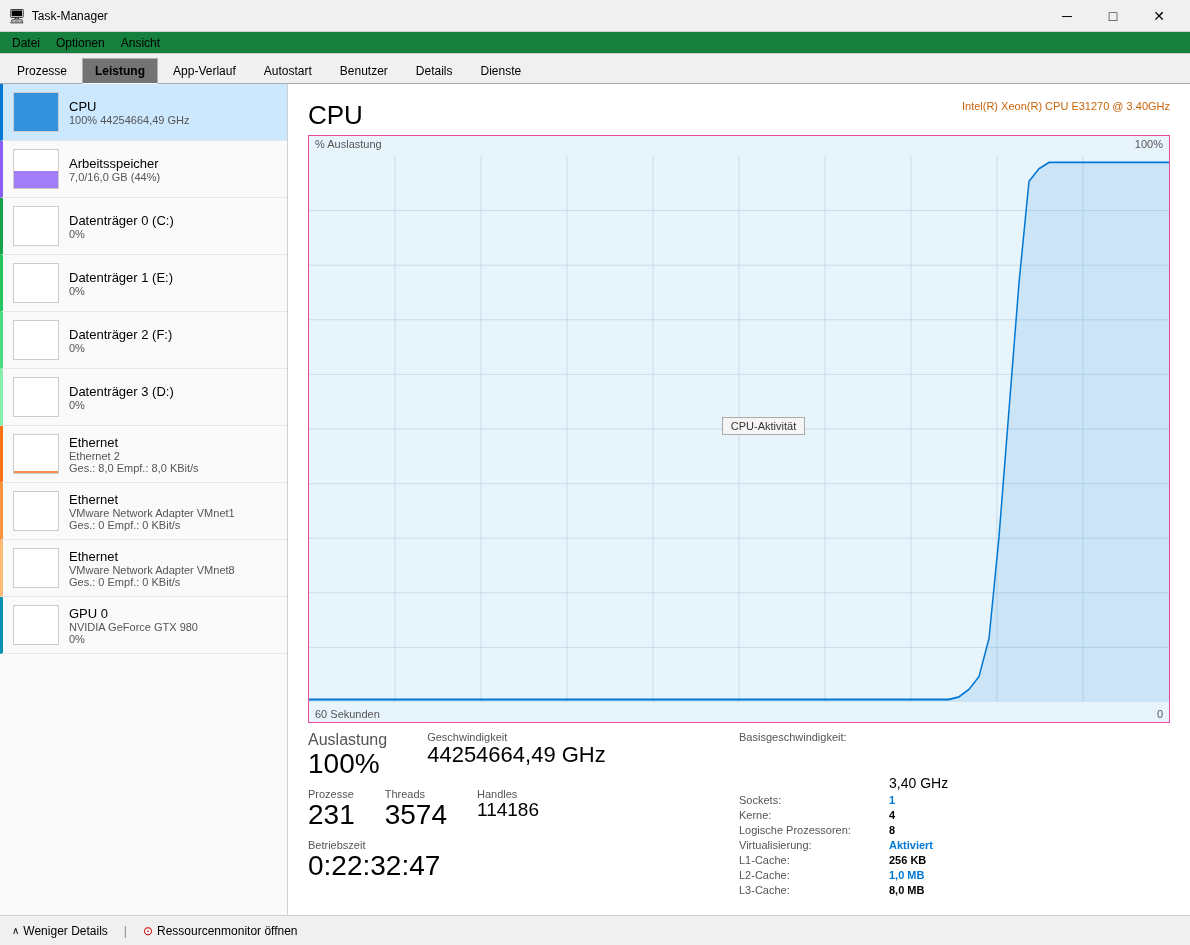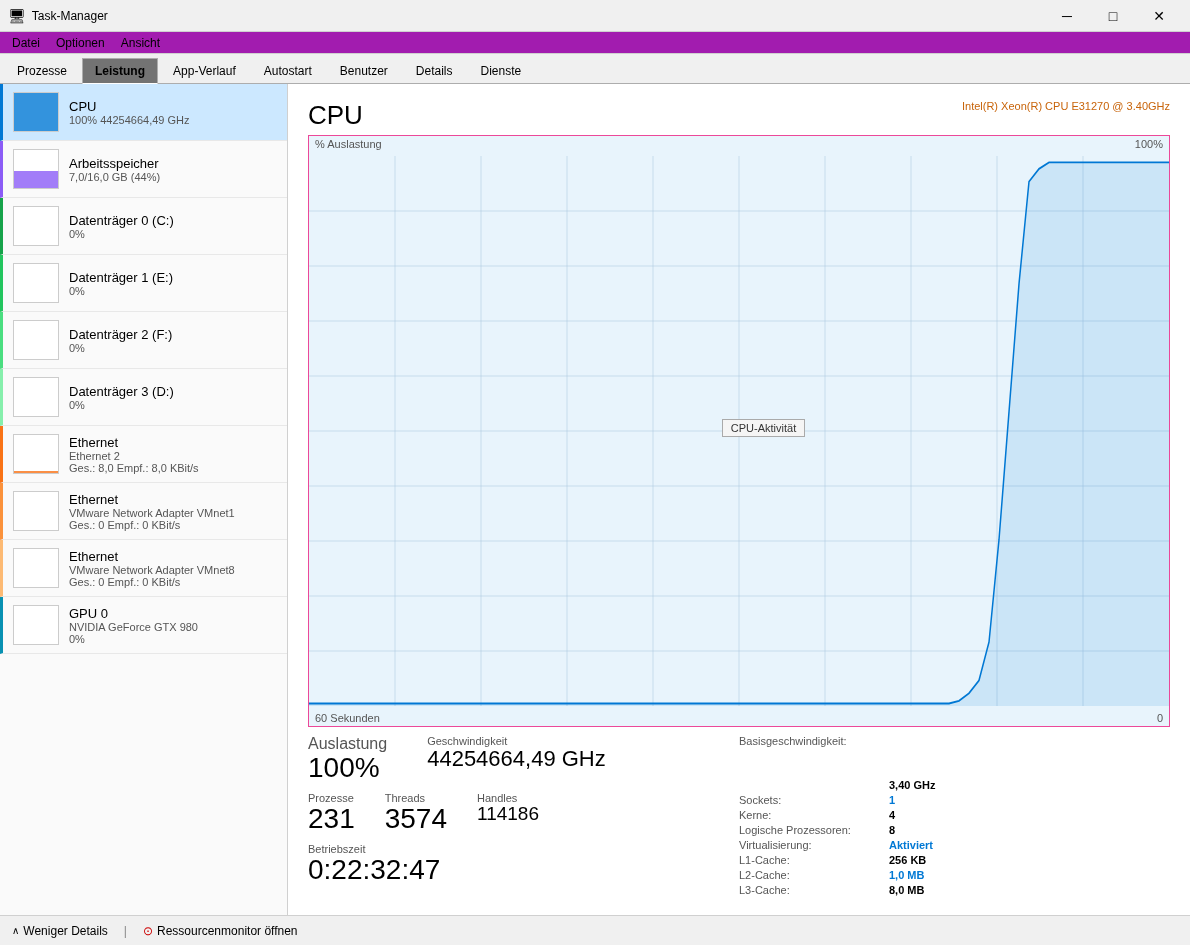--- a/index.html
+++ b/index.html
@@ -4,21 +4,21 @@
   <style>
     * { margin: 0; padding: 0; box-sizing: border-box; }
     body { width: 1190px; height: 945px; background: #f0f0f0; font-family: 'Segoe UI', sans-serif; font-size: 12px; color: #000; overflow: hidden; }
 
     
     .title-bar { background: #f0f0f0; height: 32px; display: flex; align-items: center; padding: 0 8px; border-bottom: 1px solid #d0d0d0; }
     .title-bar-controls { display: flex; gap: 0; }
     .title-btn { width: 46px; height: 32px; background: transparent; border: none; cursor: pointer; font-size: 14px; display: flex; align-items: center; justify-content: center; }
 
     
-    .menu-bar { height: 22px; display: flex; align-items: center; padding: 0 4px; background: #a21caf; border-bottom: 1px solid #d0d0d0; }
+    .menu-bar { height: 22px; display: flex; align-items: center; padding: 0 4px; background: #15803d; border-bottom: 1px solid #d0d0d0; }
     .menu-item { padding: 2px 8px; font-size: 12px; cursor: pointer; }
 
     
     .tab-bar { height: 30px; display: flex; align-items: flex-end; background: #f0f0f0; border-bottom: 1px solid #adadad; padding: 0 4px; }
     .tab { padding: 5px 12px; font-size: 12px; cursor: pointer; border: 1px solid transparent; border-bottom: none; margin-right: 2px; }
     .tab.active { background: #737373; border-color: #adadad; border-bottom: 1px solid #fff; margin-bottom: -1px; font-weight: bold; }
 
     
     .main { display: flex; height: calc(945px - 32px - 22px - 30px - 30px); }
 
@@ -268,21 +268,21 @@
         </div>
         <div class="stat-group">
           <div style="font-size:11px;color:#555;">Betriebszeit</div>
           <div style="font-size:28px;font-weight:300;line-height:1.1;">0:22:32:47</div>
         </div>
       </div>
       <div class="stats-right">
 
       <div style="display: flex; margin-bottom: 3px;">
             <span style="font-size: 11px; color: rgb(85, 85, 85); min-width: 150px;">Basisgeschwindigkeit:</span>
-            <span style="font-size: 11px; font-weight: bold; color: rgb(0, 0, 0); margin-top: 44px;">3,40 GHz</span>
+            <span style="font-size: 14px; font-weight: normal; color: rgb(0, 0, 0); margin-top: 44px;">3,40 GHz</span>
           </div>
           <div style="display: flex; margin-bottom: 3px;">
             <span style="font-size: 11px; color: rgb(85, 85, 85); min-width: 150px;">Sockets:</span>
             <span style="font-size: 11px; font-weight: bold; color: rgb(0, 120, 212);">1</span>
           </div>
           <div style="display: flex; margin-bottom: 3px;">
             <span style="font-size: 11px; color: rgb(85, 85, 85); min-width: 150px;">Kerne:</span>
             <span style="font-size: 11px; font-weight: bold; color: rgb(0, 0, 0);">4</span>
           </div>
           <div style="display: flex; margin-bottom: 3px;">

